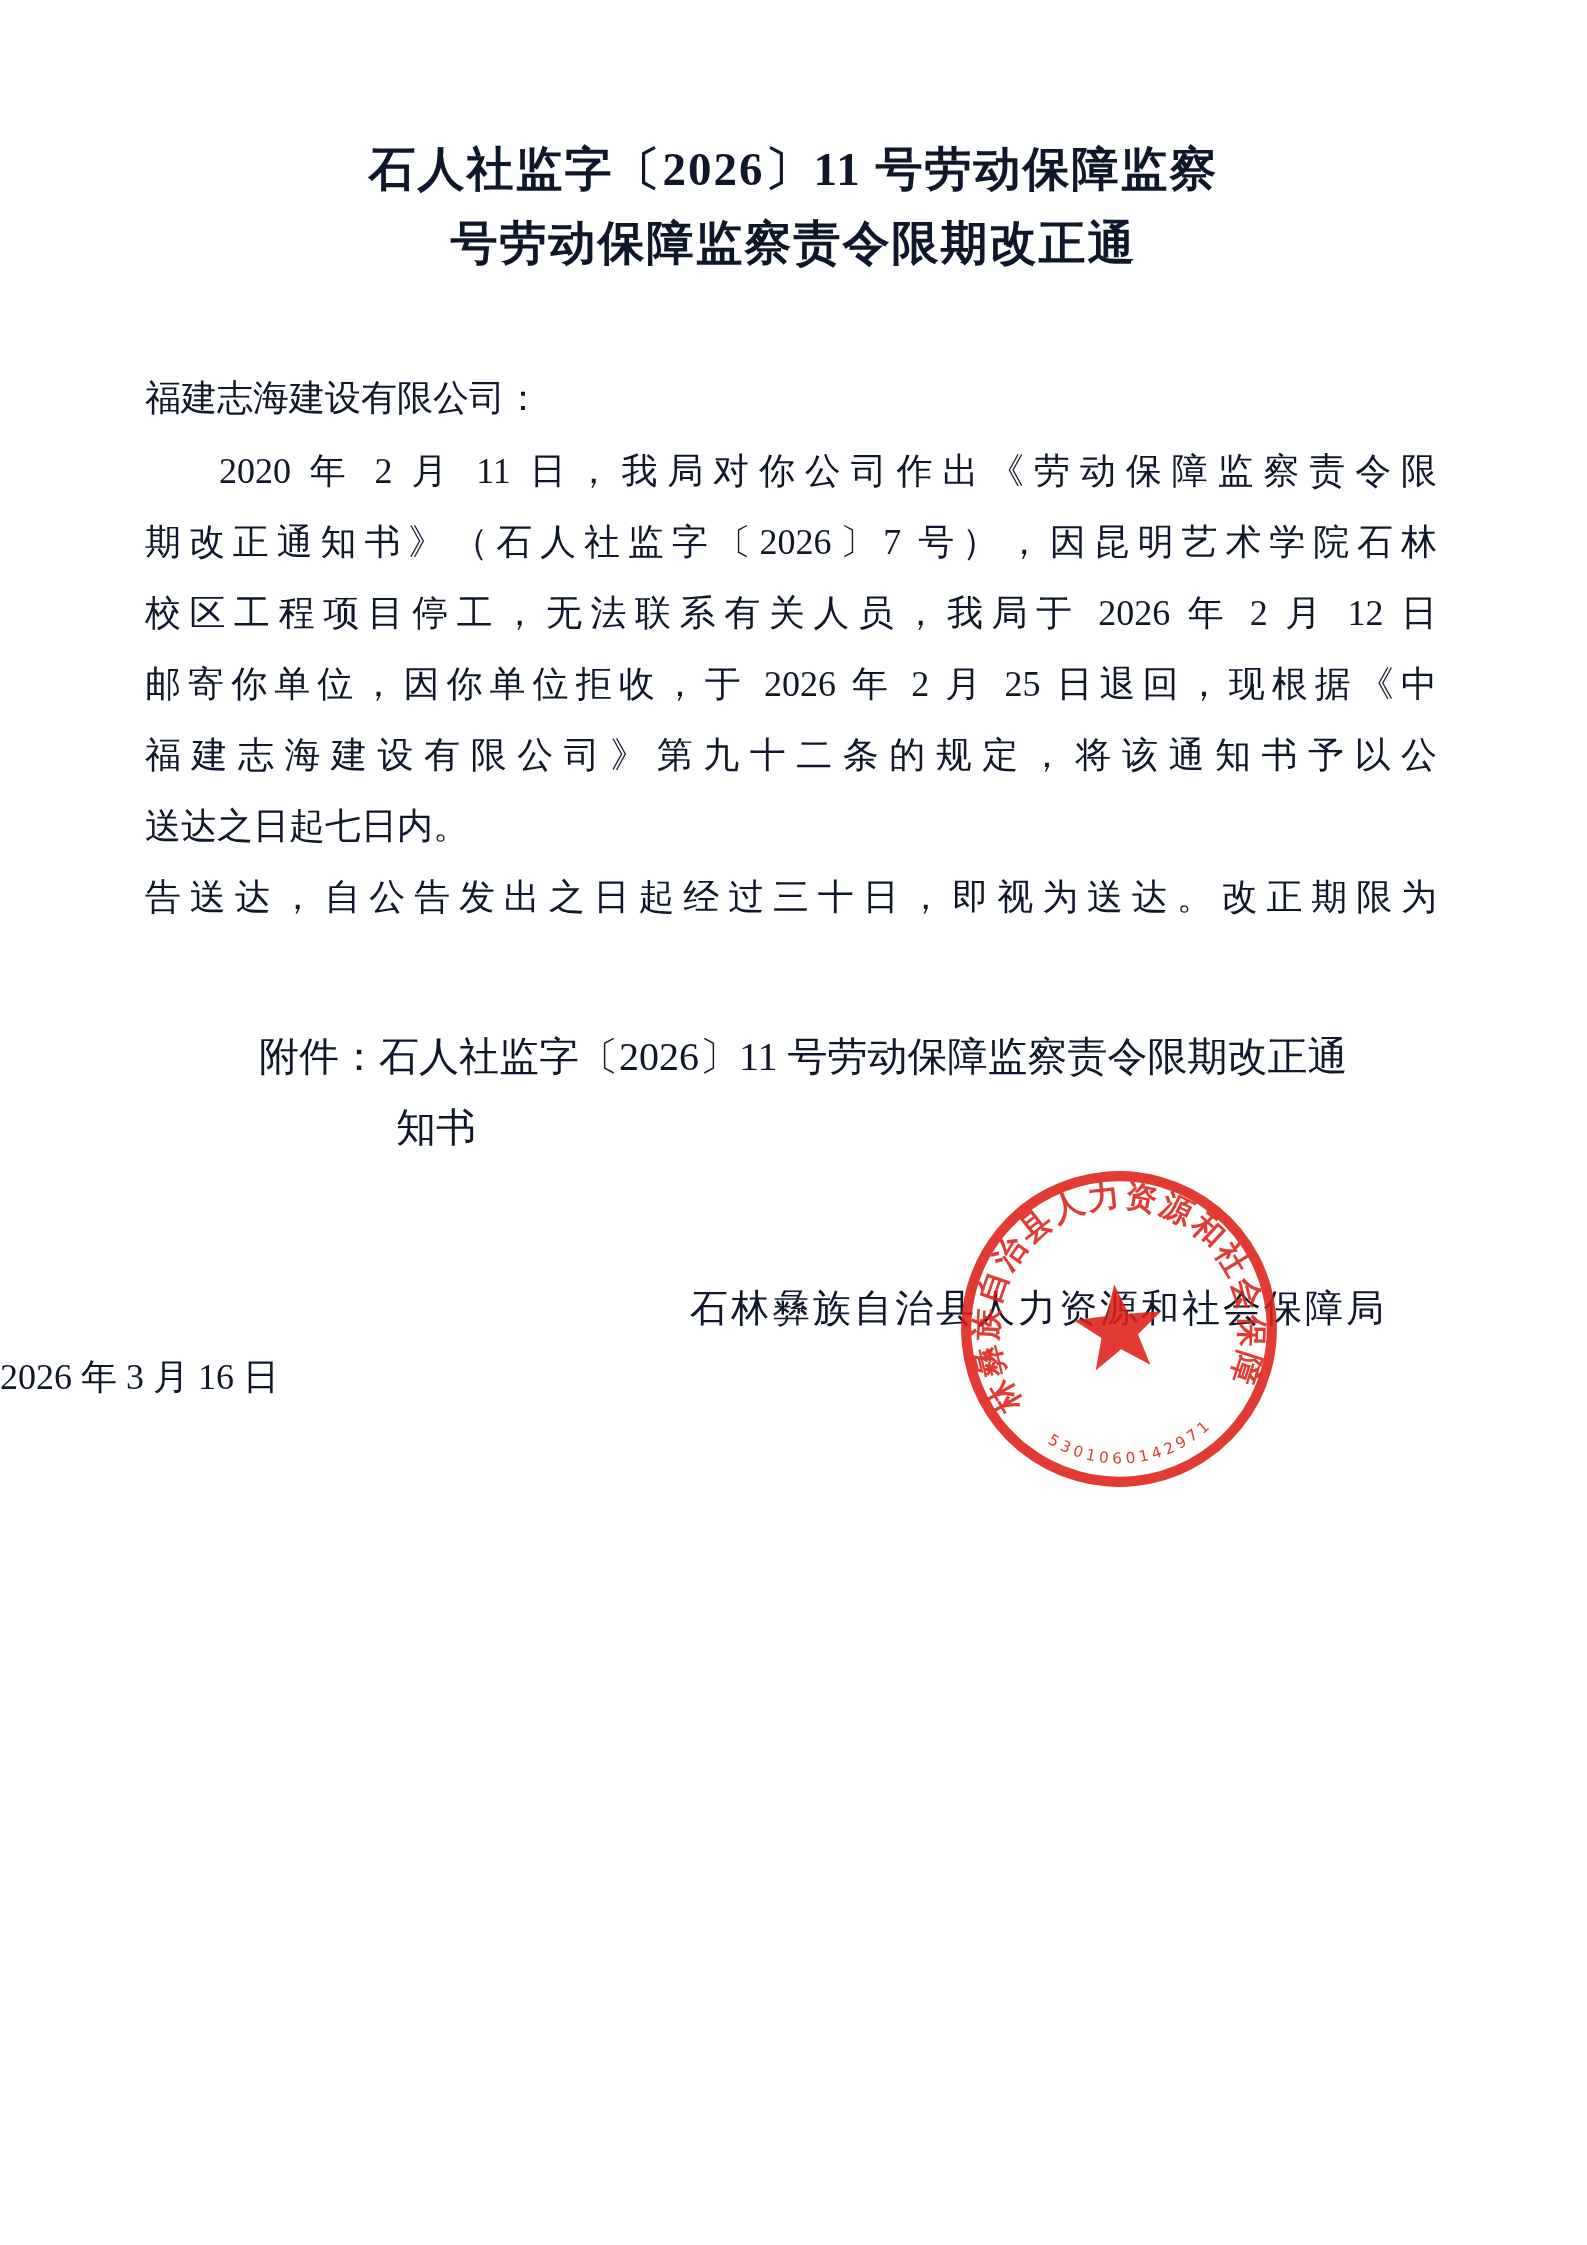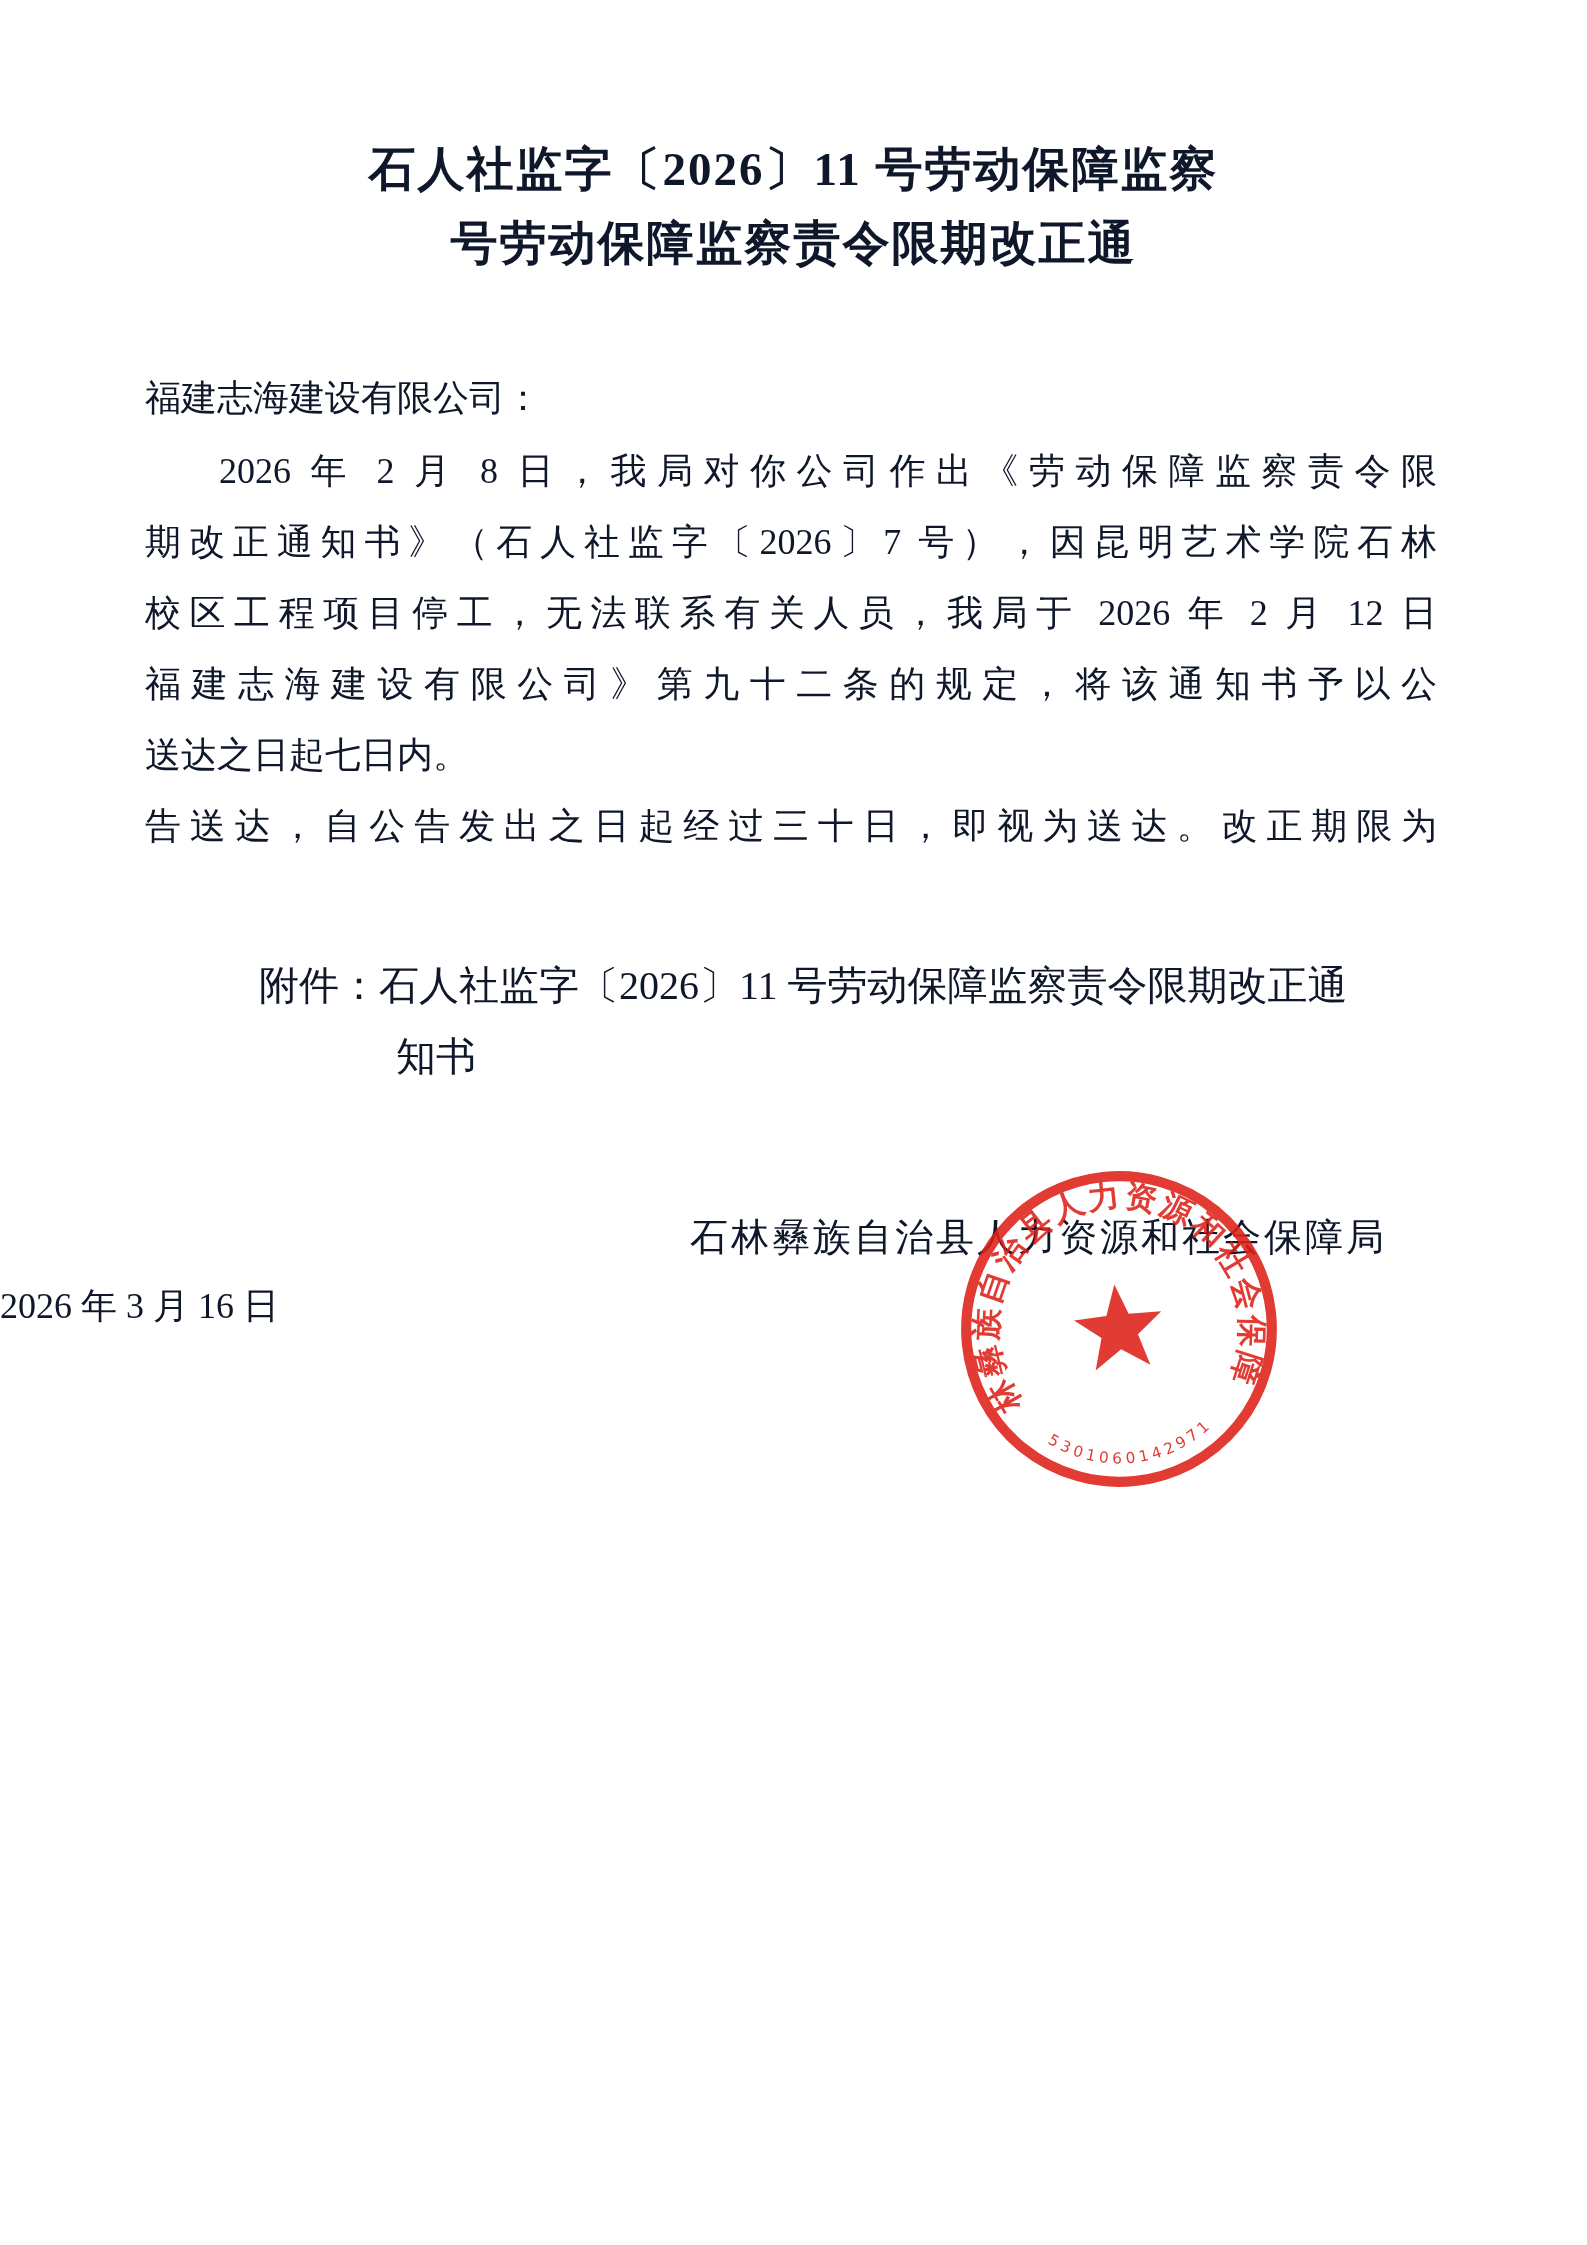--- a/index.html
+++ b/index.html
@@ -79,23 +79,24 @@
 <div class="page">
 
   <div class="title-block">
     <div>石人社监字〔2026〕11 号劳动保障监察</div>
     <div>号劳动保障监察责令限期改正通</div>
   </div>
 
   <div class="salutation">福建志海建设有限公司：</div>
 
   <div class="body-block">
-    <div class="bline jline indent">2026 年 2 月 8 日，我局对你公司作出《劳动保障监察责令限</div>
+    <div class="bline jline indent">2020 年 2 月 11 日，我局对你公司作出《劳动保障监察责令限</div>
     <div class="bline jline">期改正通知书》（石人社监字〔2026〕7 号），因昆明艺术学院石林</div>
     <div class="bline jline">校区工程项目停工，无法联系有关人员，我局于 2026 年 2 月 12 日</div>
+    <div class="bline jline">邮寄你单位，因你单位拒收，于 2026 年 2 月 25 日退回，现根据《中</div>
     <div class="bline jline">福建志海建设有限公司》第九十二条的规定，将该通知书予以公</div>
     <div class="bline">送达之日起七日内。</div>
     <div class="bline jline">告送达，自公告发出之日起经过三十日，即视为送达。改正期限为</div>
   </div>
 
   <div class="attachment-block">
     <div class="att-line-1">附件：石人社监字〔2026〕11 号劳动保障监察责令限期改正通</div>
     <div class="att-line-2">知书</div>
   </div>
 

